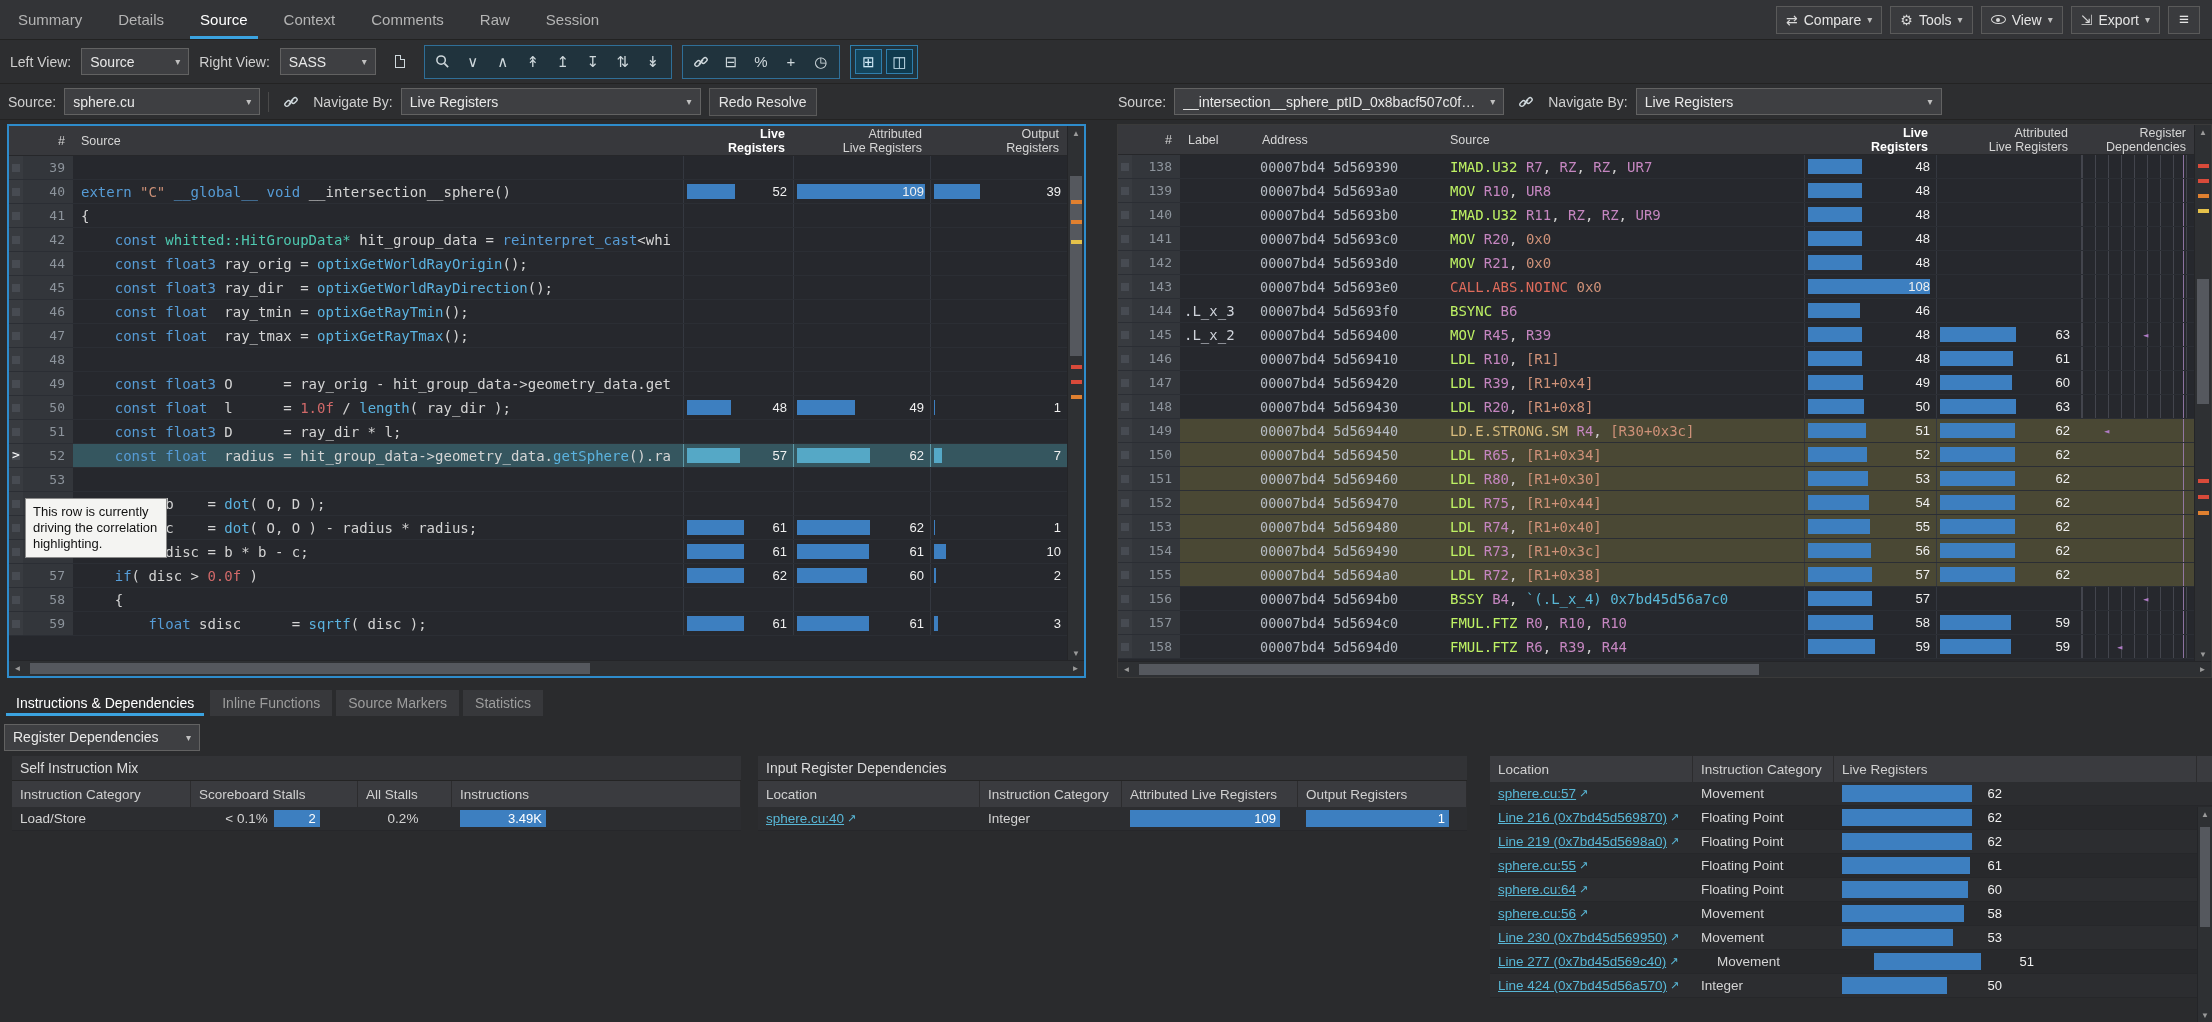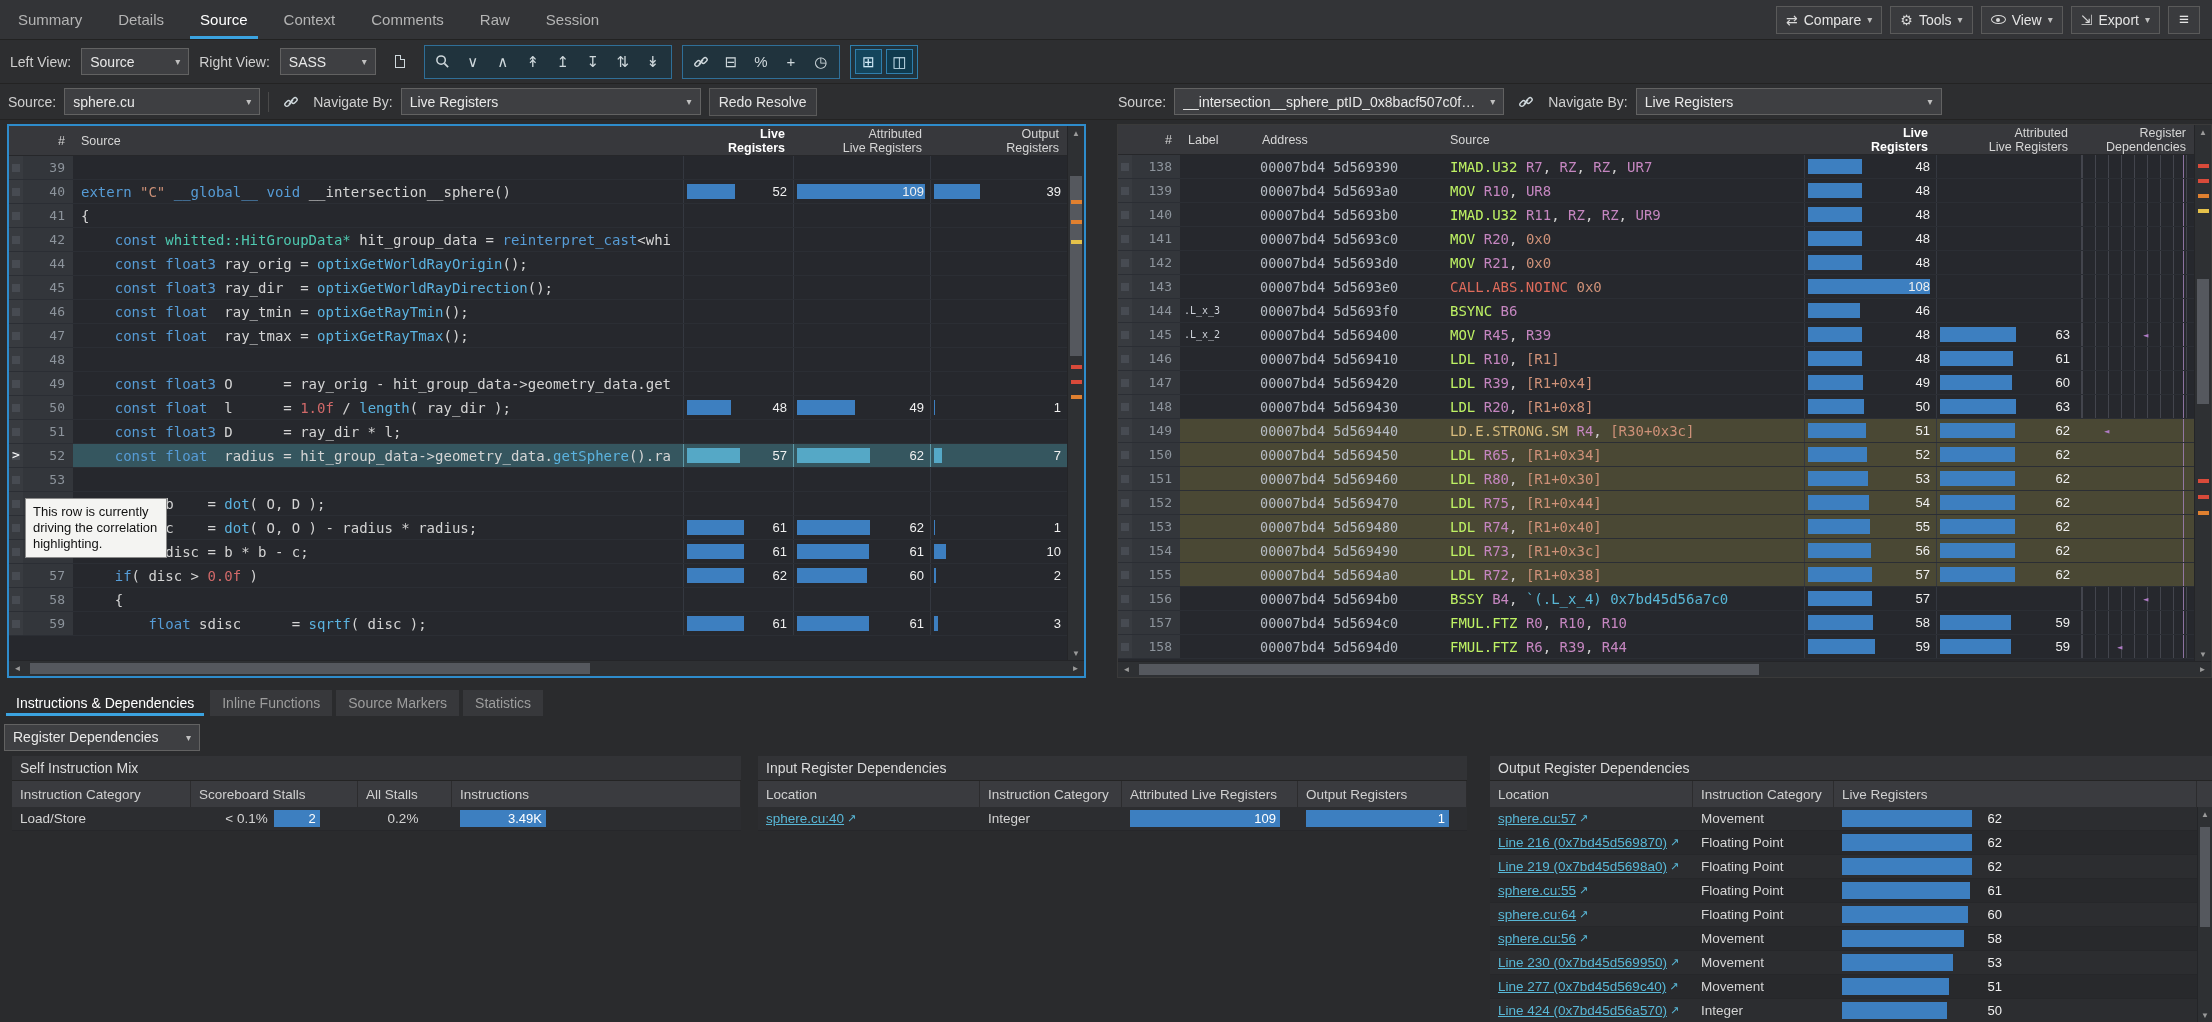--- a/index.html
+++ b/index.html
@@ -52,21 +52,21 @@
 .hc.nopad{padding:0}
 .rows{position:absolute;top:30px;left:0;right:0;bottom:16px;overflow:hidden}
 .lrow,.rrow{display:grid;height:24px;align-items:stretch;border-bottom:1px solid #2b2e34;padding-right:17px;font-family:"DejaVu Sans Mono",monospace;font-size:14px;cursor:default}
 .lrow{grid-template-columns:14px 50px 1fr 110px 137px 137px}
 .rrow{grid-template-columns:14px 48px 74px 188px 1fr 132px 140px 118px}
 .g1{background:#383b40;position:relative}
 .g1::after{content:"";position:absolute;left:3px;top:8px;width:8px;height:8px;background:#474b52}
 .g1.selmark::before{content:">";position:absolute;left:3px;top:3px;color:#fff;font-size:13px;z-index:2}
 .num{background:#33363b;color:#8d949c;display:flex;align-items:center;justify-content:flex-end;padding-right:8px;font-size:13px}
 .code,.src{padding-left:8px;white-space:pre;overflow:hidden;display:flex;align-items:center}
-.lblc{display:flex;align-items:center;padding-left:4px;font-size:10px;color:#cfd3da;overflow:hidden}
+.lblc{display:flex;align-items:center;padding-left:4px;font-size:14px;color:#cfd3da;overflow:hidden}
 .addr{display:flex;align-items:center;padding-left:6px;color:#b6bcc4;font-size:13.5px;white-space:pre}
 .rcell{position:relative;border-left:1px solid #343840}
 .rbar{position:absolute;left:3px;top:4px;bottom:4px;background:#3d7fc0}
 .rnum{position:absolute;right:6px;top:0;bottom:0;display:flex;align-items:center;color:#f0f0f0;font-size:13px;font-family:"Liberation Sans","DejaVu Sans",sans-serif;z-index:2}
 .depcell{position:relative;background-image:repeating-linear-gradient(90deg,#43454d 0 1px,transparent 1px 13px);background-position:6px 0}
 .depcell::after{content:"";position:absolute;right:10px;top:0;bottom:0;width:1px;background:#9f7fb5;opacity:.85}
 .depar{position:absolute;color:#b07cc6;font-size:9px;top:50%;transform:translateY(-50%)}
 
 .lrow.sel .code,.lrow.sel .rcell{background:#35565f}
 .lrow.sel .rbar{background:#55a8c6}
@@ -937,21 +937,20 @@
       </div>
       <div class="tcell">
         <span class="fullbar">
             <span>1</span>
           </span>
       </div>
     </div>
   </section>
 
   <section class="bsection" style="left:1490px;top:756px;width:722px;height:266px;overflow:hidden;position:absolute">
-    <div class="sec-title">Output Register Dependencies</div>
     <div class="thead outgrid" style="padding-right:15px">
       <div>Location</div>
       <div>Instruction Category</div>
       <div>Live Registers</div>
     </div>
     <div id="odr-rows">
         <div class="trow outgrid" style="padding-right: 15px;">
           <div class="tcell">
             <span class="lnk">sphere.cu:57</span>
             <span class="ext">↗</span>
@@ -1035,21 +1034,21 @@
             <span class="ext">↗</span>
           </div>
           <div class="tcell">Movement</div>
           <div class="tcell">
             <div class="odr-wrap">
               <div class="odr-bar" style="width: 111px;"></div>
               <div class="odr-num">53</div>
             </div>
           </div>
         </div>
-        <div class="trow outgrid alt" style="padding-right: 15px;">
+        <div class="trow outgrid alt" style="padding-right: 15px; gap: 16px;">
           <div class="tcell">
             <span class="lnk">Line 277 (0x7bd45d569c40)</span>
             <span class="ext">↗</span>
           </div>
           <div class="tcell">Movement</div>
           <div class="tcell">
             <div class="odr-wrap">
               <div class="odr-bar" style="width: 107px;"></div>
               <div class="odr-num">51</div>
             </div>

